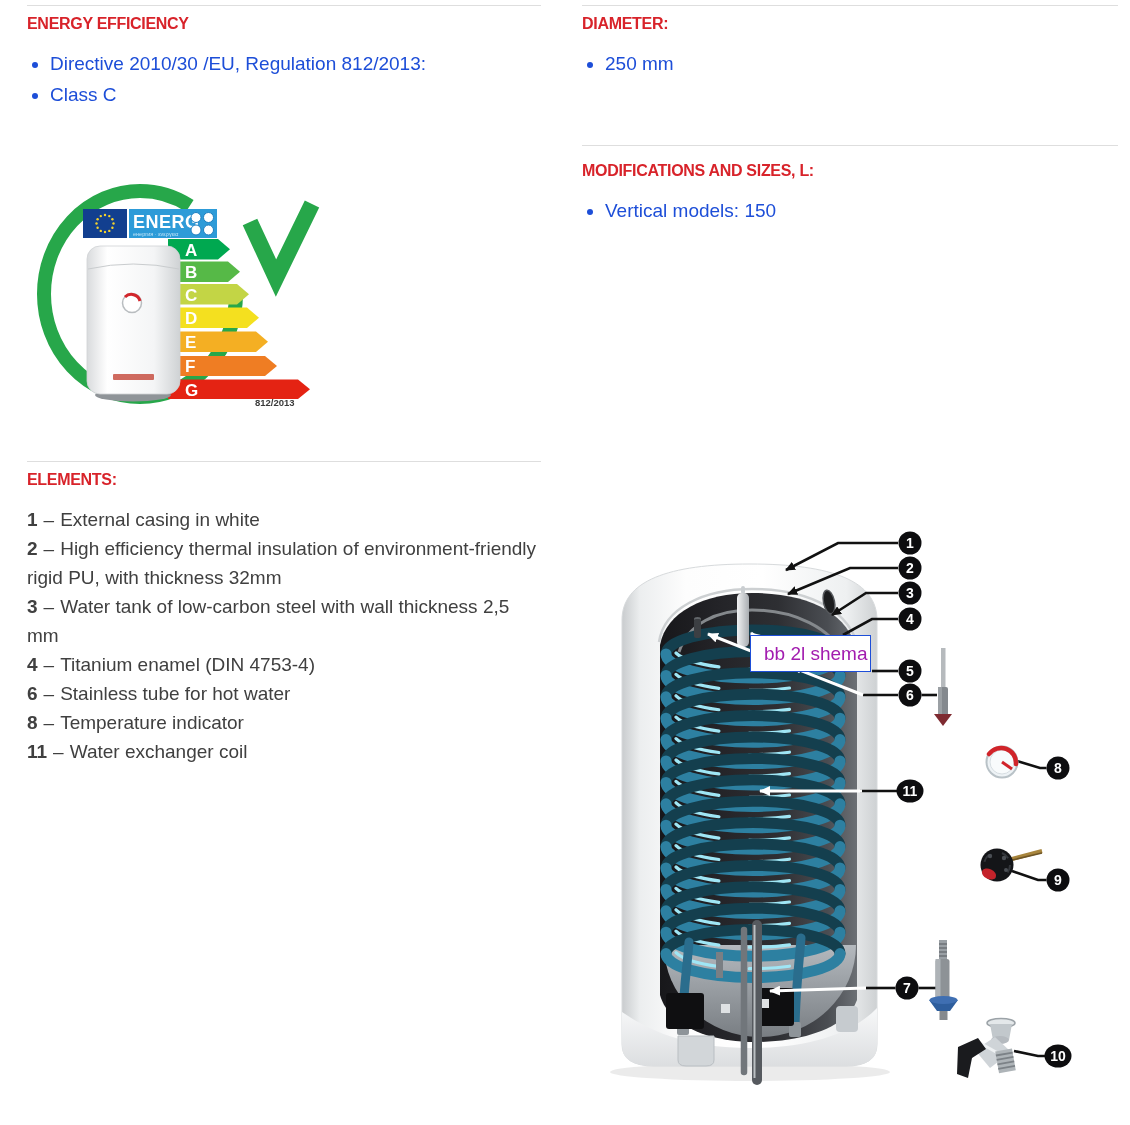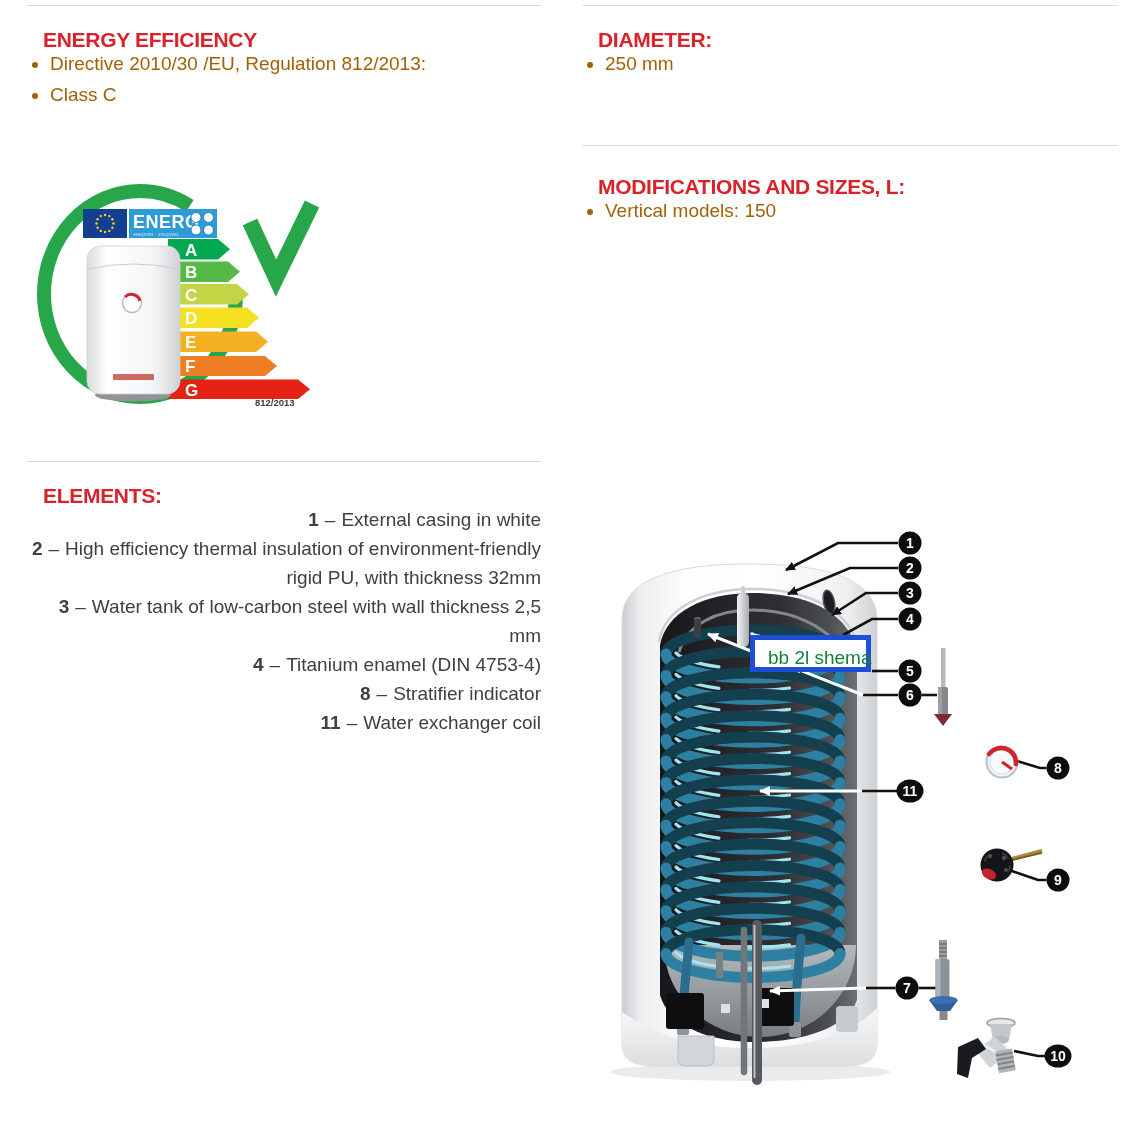--- a/index.html
+++ b/index.html
@@ -2,32 +2,32 @@
 <html><head>
 <meta charset="utf-8">
 <style>
   html,body{margin:0;padding:0;background:#fff;}
   #page{position:relative;width:1130px;height:1125px;background:#fff;overflow:hidden;
         font-family:"Liberation Sans",sans-serif;color:#404040;}
   .col{position:absolute;top:0;}
   #col-left{left:27px;width:514px;}
   #col-right{left:582px;width:536px;}
   .divider{position:absolute;left:0;width:100%;height:0;border-top:1px solid #dedede;}
-  h2.sec{position:absolute;left:0;margin:16px;font-size:21px;font-weight:700;
+  h2.sec{position:absolute;left:0;margin:0;font-size:16px;font-weight:700;
          letter-spacing:-0.3px;color:#d8232a;line-height:28px;white-space:nowrap;}
   ul.blist{position:absolute;left:0;margin:0;padding:0 0 0 23px;list-style:disc;}
-  ul.blist li{font-size:19px;line-height:26px;margin-bottom:5px;color:#a16207;}
+  ul.blist li{font-size:19px;line-height:26px;margin-bottom:5px;color:#1d4ed8;}
   .el-list{position:absolute;left:0;width:100%;}
-  .el-item{font-size:19px;line-height:29px;color:#404040;text-align:right;}
+  .el-item{font-size:19px;line-height:29px;color:#404040;}
   .el-num{font-weight:700;margin-right:6px;}
   .el-dash{margin-right:6px;}
   #energy-label{position:absolute;left:28px;top:152px;}
   #diagram{position:absolute;left:600px;top:520px;}
   #tooltip{position:absolute;left:750px;top:635px;width:121px;height:37px;background:#fff;
-           border:5px solid #1d4ed8;box-sizing:border-box;font-size:19px;color:#15803d;
+           border:1px solid #1d4ed8;box-sizing:border-box;font-size:19px;color:#a21caf;
            line-height:35px;padding-left:13px;white-space:nowrap;z-index:5;}
   svg text{font-family:"Liberation Sans",sans-serif;}
   .badge text{font-size:14px;font-weight:700;fill:#fff;text-anchor:middle;}
   .cl{stroke:#111;stroke-width:2.6;fill:none;}
   .clw{stroke:#fff;stroke-width:3;fill:none;}
 </style>
 </head>
 <body>
 
 <div id="page">
@@ -41,21 +41,22 @@
     </ul>
 
     <div class="divider" style="top:461px"></div>
     <h2 class="sec" style="top:466px">ELEMENTS:</h2>
 
     <div class="el-list" style="top:505px">
       <div class="el-item"><span class="el-num">1</span><span class="el-dash">–</span><span>External casing in white</span></div>
       <div class="el-item"><span class="el-num">2</span><span class="el-dash">–</span><span>High efficiency thermal insulation of environment-friendly rigid PU, with thickness 32mm</span></div>
       <div class="el-item"><span class="el-num">3</span><span class="el-dash">–</span><span>Water tank of low-carbon steel with wall thickness 2,5 mm</span></div>
       <div class="el-item"><span class="el-num">4</span><span class="el-dash">–</span><span>Titanium enamel (DIN 4753-4)</span></div>
-      <div class="el-item"><span class="el-num">8</span><span class="el-dash">–</span><span>Stratifier indicator</span></div>
+      <div class="el-item"><span class="el-num">6</span><span class="el-dash">–</span><span>Stainless tube for hot water</span></div>
+      <div class="el-item"><span class="el-num">8</span><span class="el-dash">–</span><span>Temperature indicator</span></div>
       <div class="el-item"><span class="el-num">11</span><span class="el-dash">–</span><span>Water exchanger coil</span></div>
     </div>
   </div>
 
   <div id="col-right" class="col">
     <div class="divider" style="top:5px"></div>
     <h2 class="sec" style="top:10px">DIAMETER:</h2>
     <ul class="blist" style="top:51px">
       <li><span>250 mm</span></li>
     </ul>

